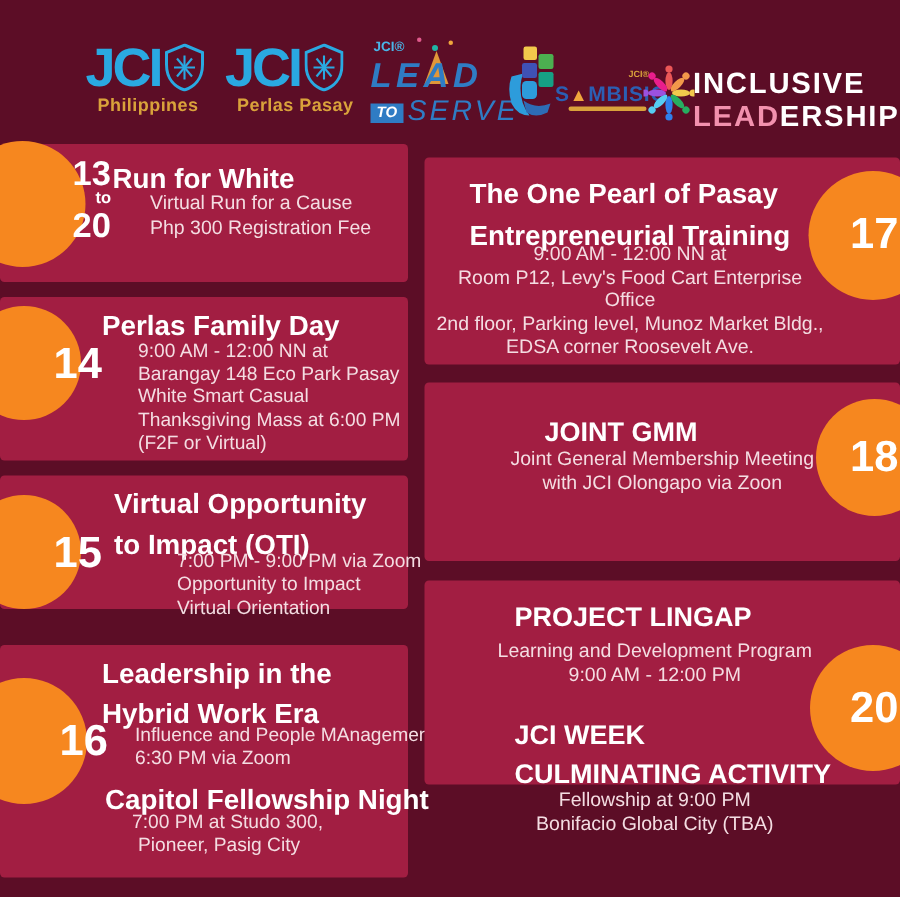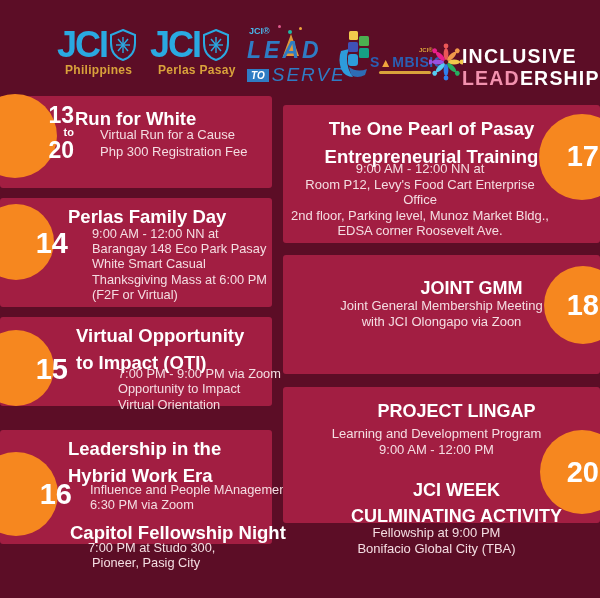--- a/index.html
+++ b/index.html
@@ -6,21 +6,21 @@
   .stage{position:relative;width:600px;height:598px;background:#5C0D26;overflow:hidden;
          font-family:"Liberation Sans",sans-serif;}
   .card{position:absolute;background:#A21E42;border-radius:3px;}
   .card.left{left:0;width:272px;}
   .card.right{left:283px;width:317px;}
   .date-circle{position:absolute;background:#F6871F;border-radius:50%;}
   .date-num{position:absolute;color:#FFFFFF;font-weight:bold;text-align:right;}
   .title{position:absolute;color:#FFFFFF;font-weight:bold;font-size:18.5px;line-height:27px;white-space:nowrap;}
   .details{position:absolute;color:#F4DDE2;font-size:13px;line-height:15.5px;}
   .details div{white-space:nowrap;}
-  .title-c{position:absolute;color:#FFFFFF;font-weight:bold;font-size:18.5px;line-height:27px;text-align:center;}
+  .title-c{position:absolute;color:#FFFFFF;font-weight:bold;font-size:18.5px;line-height:27px;text-align:left;}
   .details-c{position:absolute;color:#F4DDE2;font-size:13px;line-height:15.8px;text-align:center;}
   
   .logo{position:absolute;}
   .jci-row{display:flex;align-items:flex-start;gap:3px;}
   .jci-word{font-size:36px;line-height:32px;font-weight:bold;color:#2AA9E1;letter-spacing:-2px;}
   .jci-sub{margin-top:2px;font-size:12px;font-weight:bold;color:#D9A23B;letter-spacing:.3px;margin-left:8px;}
   .lts-jci{font-size:9px;line-height:9px;font-weight:bold;color:#49B6E9;margin-left:2px;}
   .lts-lead{position:relative;margin-top:3px;font-size:23px;line-height:23px;font-weight:bold;font-style:italic;
             color:#2F7CC4;letter-spacing:3px;}
   .lts-tri{position:absolute;left:36px;top:-5px;width:0;height:0;border-left:8px solid transparent;
@@ -169,21 +169,21 @@
       <div>Virtual Opportunity</div>
       <div>to Impact (OTI)</div>
     </div>
     <div class="details" style="left:118px;top:49px;font-size:12.8px;line-height:15.4px;">
       <div>7:00 PM - 9:00 PM via Zoom</div>
       <div>Opportunity to Impact</div>
       <div>Virtual Orientation</div>
     </div>
   </div>
 
-  <div class="card left" style="top:430px;height:114px;">
+  <div class="card left" style="top:430px;height:155px;">
     <div class="title" style="left:68px;top:5px;">
       <div>Leadership in the</div>
       <div>Hybrid Work Era</div>
     </div>
     <div class="details" style="left:90px;top:52px;font-size:12.8px;line-height:15.2px;">
       <div>Influence and People MAnagement</div>
       <div>6:30 PM via Zoom</div>
     </div>
     <div class="title" style="left:70px;top:89px;">Capitol Fellowship Night</div>
     <div class="details" style="left:88px;top:110px;font-size:12.8px;line-height:15.4px;">

